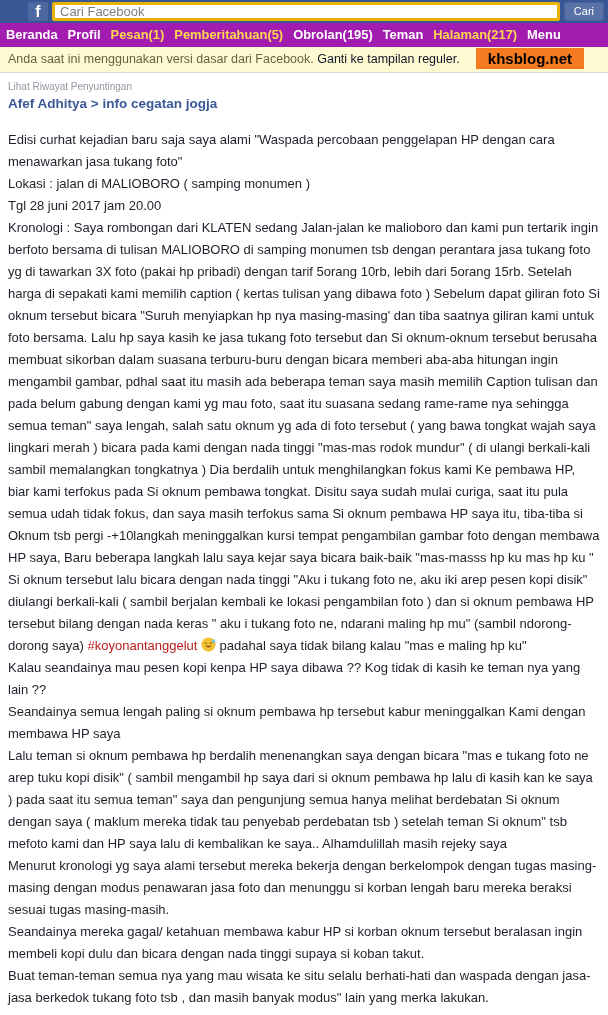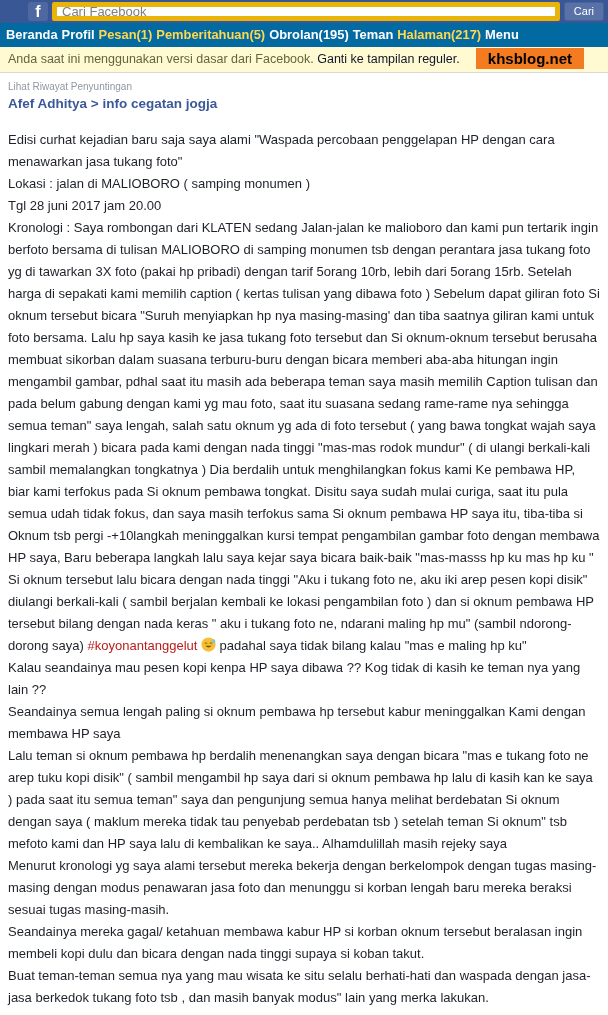--- a/index.html
+++ b/index.html
@@ -2,26 +2,26 @@
 <html><head>
 <meta charset="utf-8">
 <style>
   * { box-sizing: border-box; }
   html, body { margin: 0; padding: 0; }
   body { width: 608px; background: #fff; font-family: "Liberation Sans", sans-serif; }
 
   
   .topbar { background: #3a5795; height: 23px; display: flex; align-items: center; padding: 2px 4px 2px 28px; gap: 4px; }
   .fb-logo { width: 20px; height: 19px; background: #4e69a2; border-radius: 3px; color: #fff; font-weight: bold; font-size: 16px; line-height: 19px; text-align: center; flex: 0 0 auto; }
-  .search-input { flex: 1; height: 19px; border: 5px solid #eab308; border-radius: 2px; font-size: 13px; padding: 1px 5px; color: #333; font-family: "Liberation Sans", sans-serif; outline: none; }
+  .search-input { flex: 1; height: 19px; border: 3px solid #eab308; border-radius: 2px; font-size: 13px; padding: 1px 5px; color: #333; font-family: "Liberation Sans", sans-serif; outline: none; }
   .search-input::placeholder { color: #7e7e7e; opacity: 1; }
   .search-btn { background: #5872a7; border: 1px solid #4a639a; border-radius: 3px; color: #fff; font-size: 11px; padding: 2px 9px; height: 19px; line-height: 13px; font-family: "Liberation Sans", sans-serif; cursor: pointer; flex: 0 0 auto; }
 
   
-  .navbar { background: #0369a1; padding: 4px 6px 5px; display: flex; gap: 4px; white-space: nowrap; }
+  .navbar { background: #a21caf; padding: 4px 6px 5px; display: flex; gap: 10px; white-space: nowrap; }
   .nav-item { color: #fff; font-size: 12.9px; font-weight: bold; text-decoration: none; }
   .nav-item.hl { color: #ffd84f; }
 
   
   .notice { position: relative; background: #fffad1; color: #64643f; font-size: 12.5px; padding: 5px 8px 6px; }
   .notice-link { color: #0f172a; text-decoration: none; text-align: center; }
   .watermark { position: absolute; top: 1px; right: 24px; background: #f47b20; color: #000; font-weight: bold; font-size: 15px; padding: 2px 12px; }
 
   
   .content { border-top: 1px solid #d8d8d8; padding: 3px 8px 0; }

